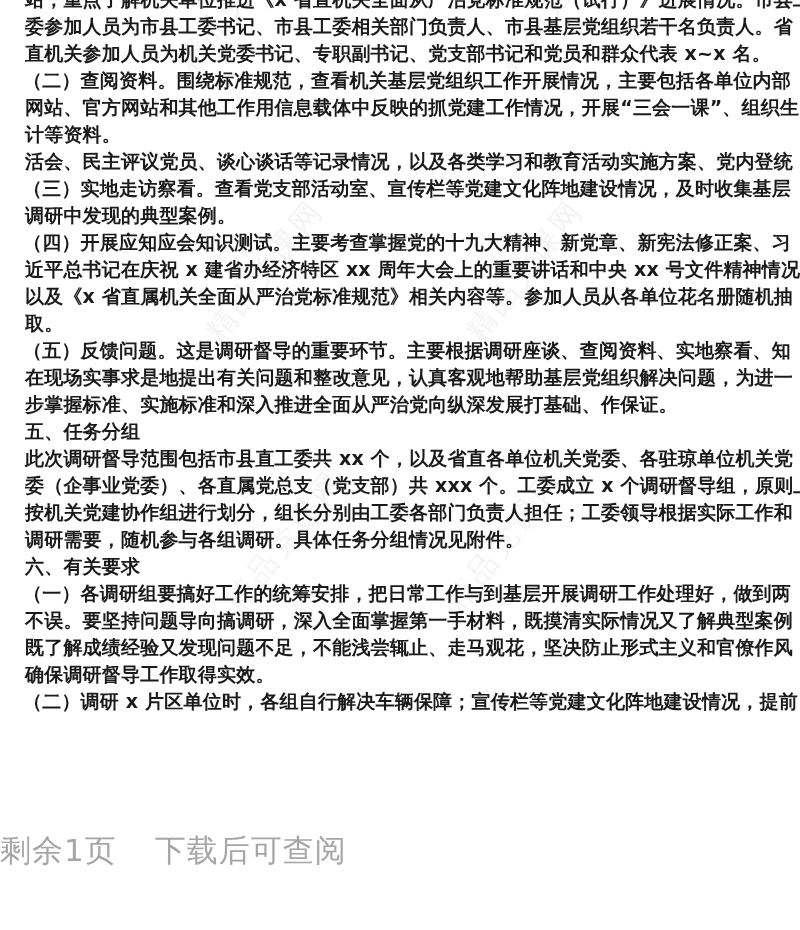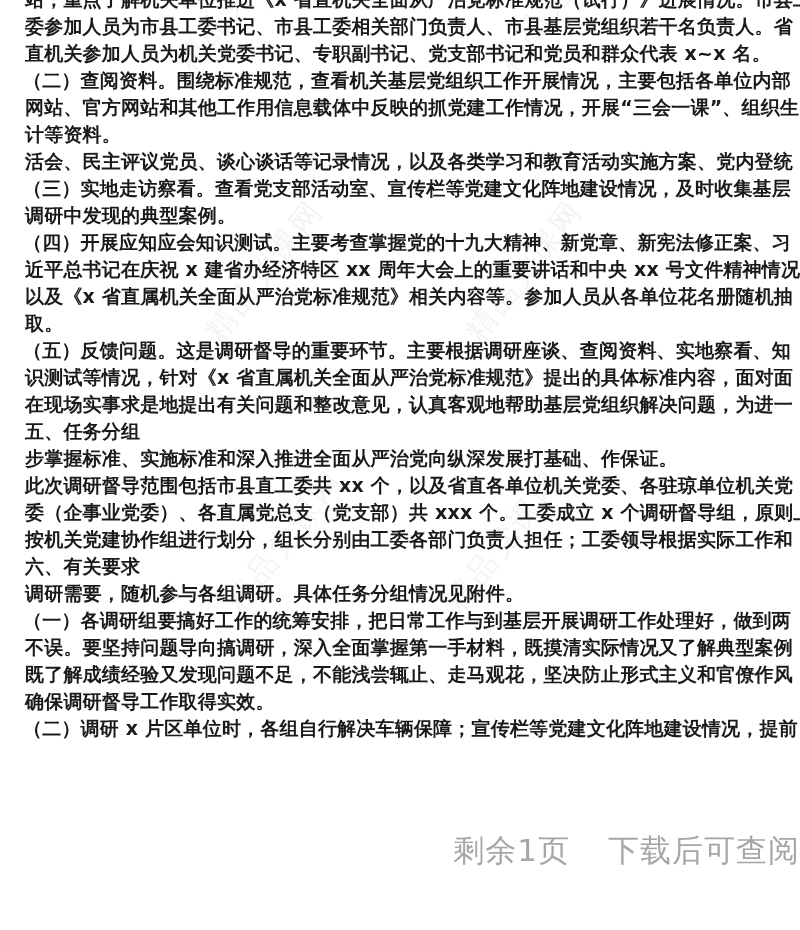--- a/index.html
+++ b/index.html
@@ -46,21 +46,21 @@
       color: rgba(190, 190, 190, 0.18);
       transform: rotate(-52deg);
       white-space: nowrap;
       letter-spacing: 4px;
     }
     .footer-note {
       position: absolute;
       left: 0;
       width: 800px;
       top: 830px;
-      text-align: right;
+      text-align: left;
       font-size: 31px;
       color: #a6a6a6;
       letter-spacing: 1px;
     }
     .footer-note span + span {
       margin-left: 38px;
     }
   </style>
 </head>
 <body>
@@ -82,29 +82,28 @@
   <div class="line">网站、官方网站和其他工作用信息载体中反映的抓党建工作情况，开展“三会一课”、组织生</div>
   <div class="line">计等资料。</div>
   <div class="line">活会、民主评议党员、谈心谈话等记录情况，以及各类学习和教育活动实施方案、党内登统</div>
   <div class="line indent">（三）实地走访察看。查看党支部活动室、宣传栏等党建文化阵地建设情况，及时收集基层</div>
   <div class="line">调研中发现的典型案例。</div>
   <div class="line indent">（四）开展应知应会知识测试。主要考查掌握党的十九大精神、新党章、新宪法修正案、习</div>
   <div class="line">近平总书记在庆祝 x 建省办经济特区 xx 周年大会上的重要讲话和中央 xx 号文件精神情况，</div>
   <div class="line">以及《x 省直属机关全面从严治党标准规范》相关内容等。参加人员从各单位花名册随机抽</div>
   <div class="line">取。</div>
   <div class="line indent">（五）反馈问题。这是调研督导的重要环节。主要根据调研座谈、查阅资料、实地察看、知</div>
-  <div class="line">识测试等情况，针对《x 省直属机关全面从严治党标准规范》提出的具体标准内容，面对面</div>
   <div class="line">在现场实事求是地提出有关问题和整改意见，认真客观地帮助基层党组织解决问题，为进一</div>
+  <div class="line">步掌握标准、实施标准和深入推进全面从严治党向纵深发展打基础、作保证。</div>
   <div class="line">五、任务分组</div>
-  <div class="line">步掌握标准、实施标准和深入推进全面从严治党向纵深发展打基础、作保证。</div>
   <div class="line">此次调研督导范围包括市县直工委共 xx 个，以及省直各单位机关党委、各驻琼单位机关党</div>
   <div class="line">委（企事业党委）、各直属党总支（党支部）共 xxx 个。工委成立 x 个调研督导组，原则上</div>
   <div class="line">按机关党建协作组进行划分，组长分别由工委各部门负责人担任；工委领导根据实际工作和</div>
+  <div class="line">调研需要，随机参与各组调研。具体任务分组情况见附件。</div>
   <div class="line">六、有关要求</div>
-  <div class="line">调研需要，随机参与各组调研。具体任务分组情况见附件。</div>
   <div class="line indent">（一）各调研组要搞好工作的统筹安排，把日常工作与到基层开展调研工作处理好，做到两</div>
   <div class="line">不误。要坚持问题导向搞调研，深入全面掌握第一手材料，既摸清实际情况又了解典型案例，</div>
   <div class="line">既了解成绩经验又发现问题不足，不能浅尝辄止、走马观花，坚决防止形式主义和官僚作风，</div>
   <div class="line">确保调研督导工作取得实效。</div>
   <div class="line indent">（二）调研 x 片区单位时，各组自行解决车辆保障；宣传栏等党建文化阵地建设情况，提前</div>
 </div>
 
 <div class="footer-note">
   <span>剩余1页</span><span>下载后可查阅</span>
 </div>

